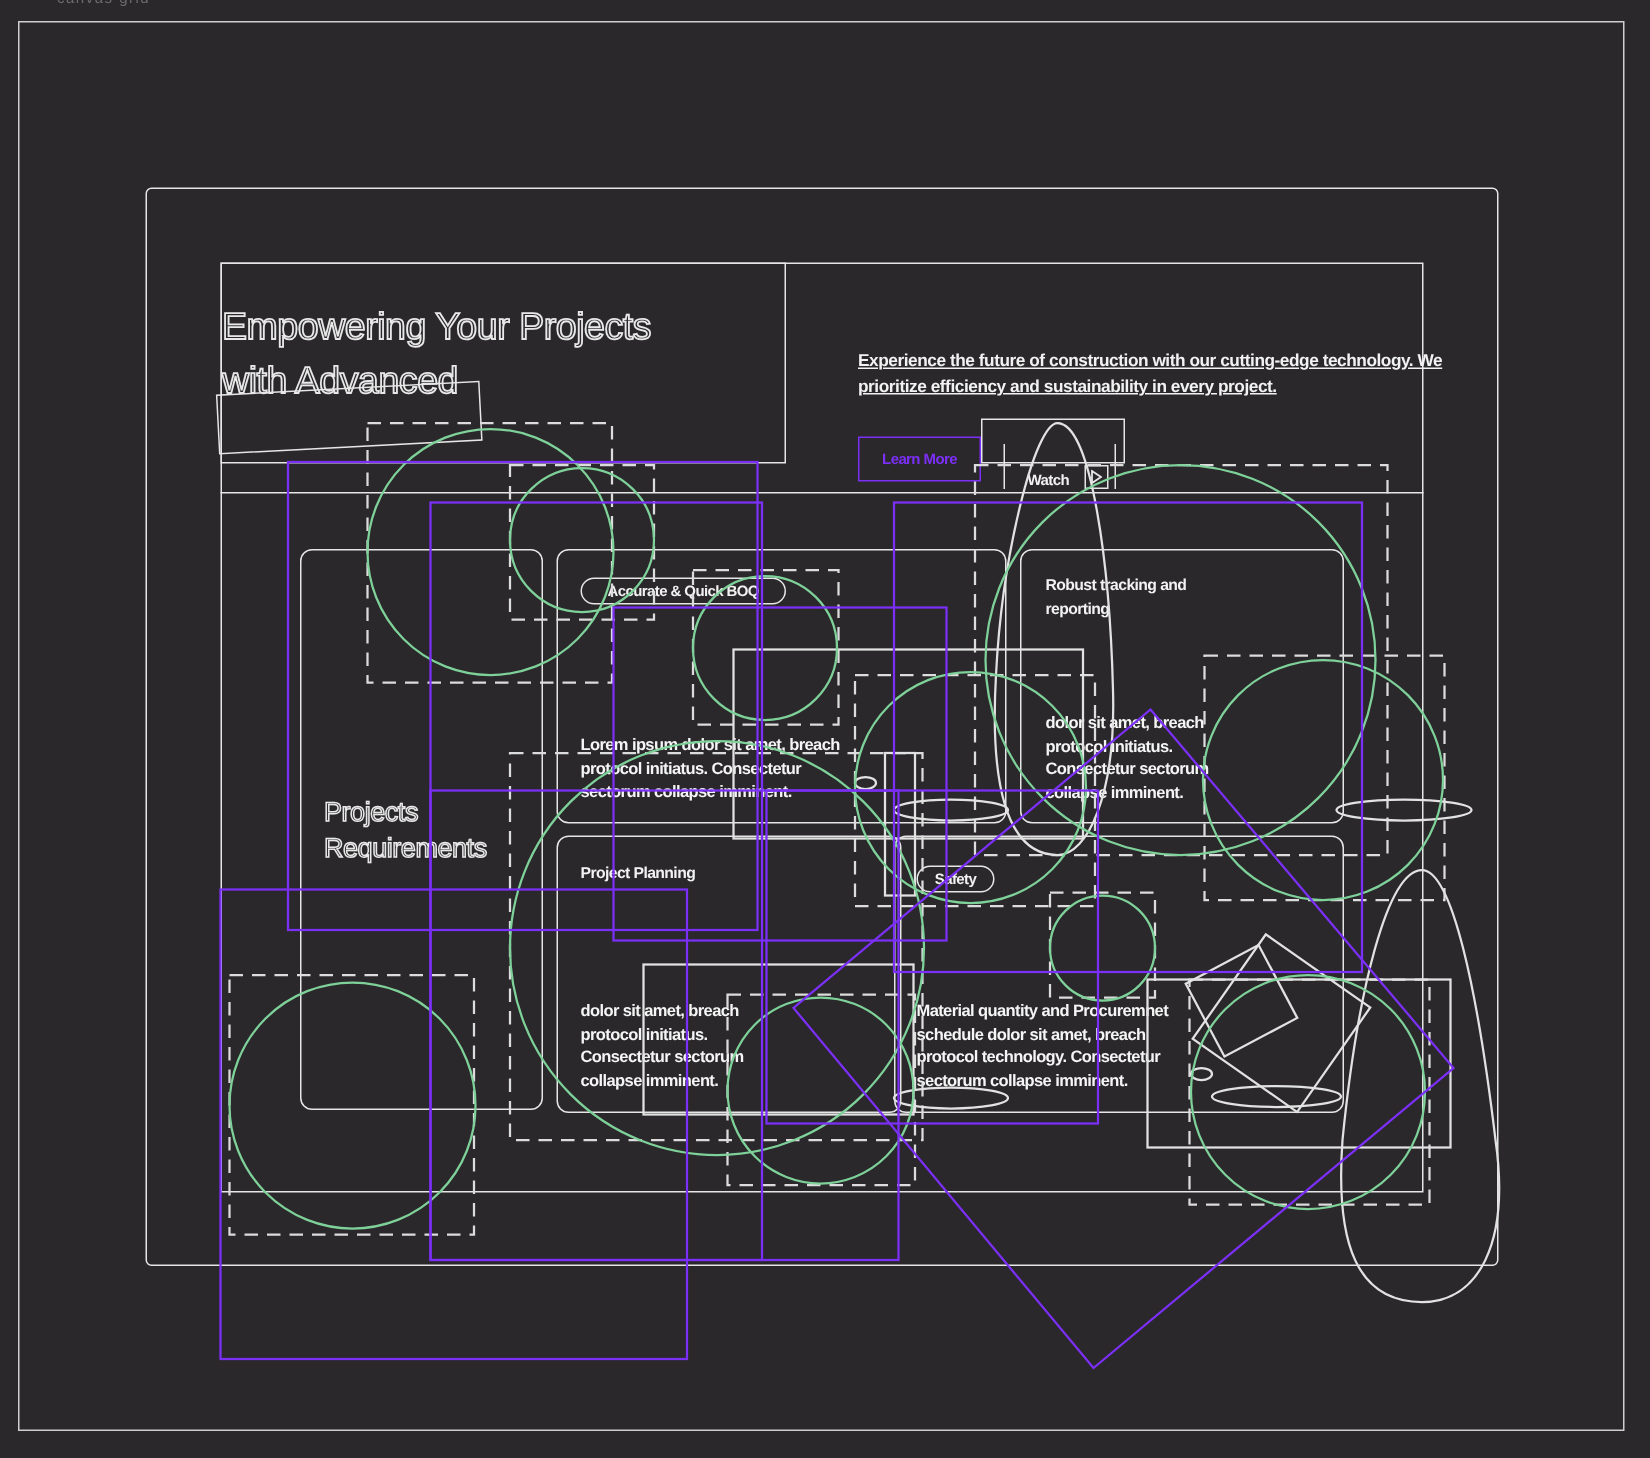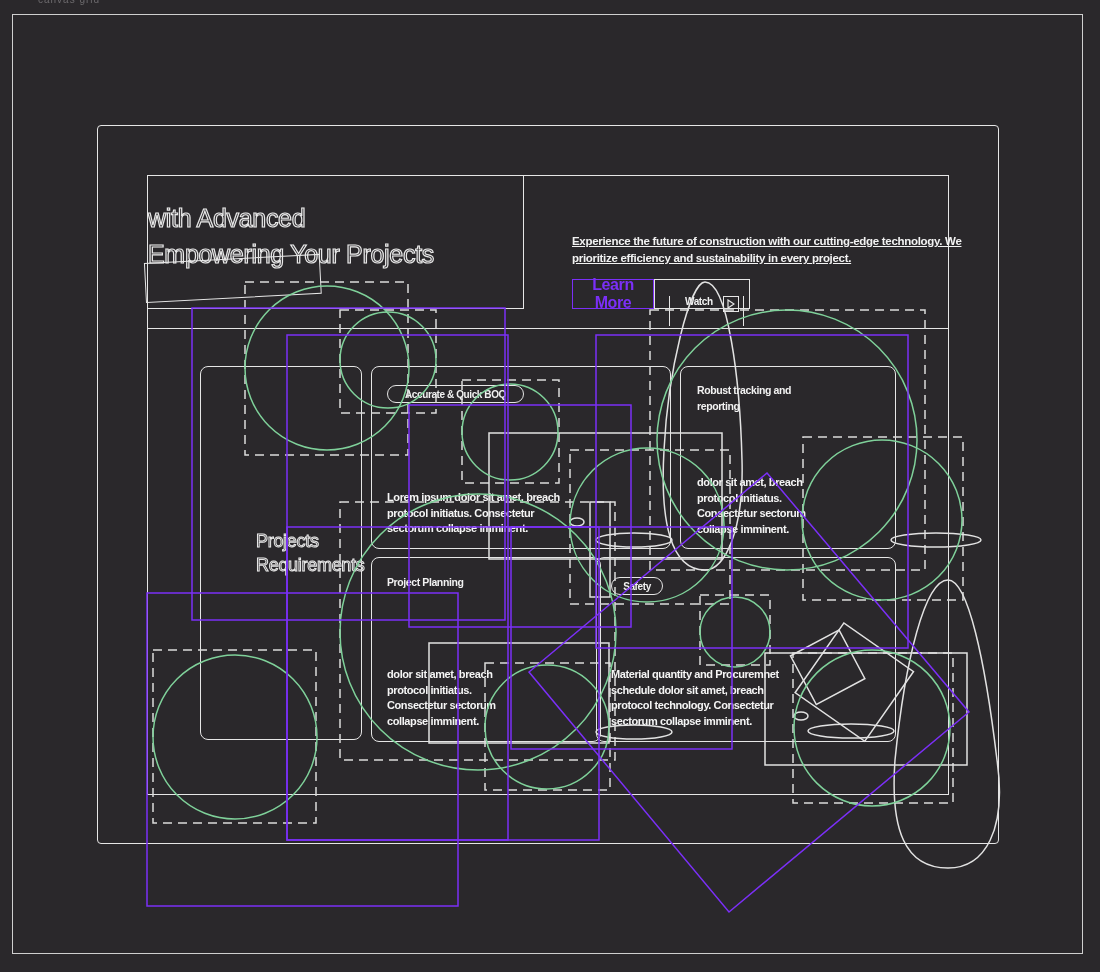--- a/index.html
+++ b/index.html
@@ -42,54 +42,54 @@
     position: absolute; left: 146px; top: 263px; width: 176px; height: 40px;
     border: 1.5px solid #e6e6e6; transform: rotate(-3deg); transform-origin: left bottom;
     box-sizing: border-box;
   }
   .hero-desc {
     position: absolute; left: 572px; top: 233px; width: 390px;
     font-size: 11.5px; line-height: 17px; font-weight: bold;
     color: #f2f2f2; letter-spacing: -0.3px; text-decoration: underline;
   }
   .btn-learn {
-    position: absolute; left: 572px; top: 279px; width: 82px; height: 30px;
+    position: absolute; left: 572px; top: 291px; width: 82px; height: 30px;
     border: 1.5px solid #7b2ff7; box-sizing: border-box;
-    color: #7b2ff7; font-size: 16px; font-weight: bold; letter-spacing: -0.4px;
+    color: #7b2ff7; font-size: 10px; font-weight: bold; letter-spacing: -0.4px;
     display: flex; align-items: center; justify-content: center;
     background: transparent;
   }
   .btn-watch-wrap {
     position: absolute; left: 654px; top: 279px; width: 96px; height: 30px;
     border: 1.5px solid #e6e6e6; box-sizing: border-box;
   }
   .btn-watch {
     position: absolute; left: 669px; top: 296px; width: 75px; height: 30px;
     border-left: 1.5px solid #e6e6e6; border-right: 1.5px solid #e6e6e6; box-sizing: border-box;
     color: #f2f2f2; font-size: 10px; font-weight: bold; letter-spacing: -0.4px;
-    display: flex; align-items: flex-start; padding-left: 15px; gap: 10px;
+    display: flex; align-items: flex-end; padding-left: 15px; gap: 10px;
   }
   .play-icon {
     width: 16px; height: 16px; border: 1.5px solid #e6e6e6; box-sizing: border-box;
     display: inline-flex; align-items: center; justify-content: center;
   }
   .play-icon svg { display: block; }
   .card {
     position: absolute; border: 1.5px solid #e6e6e6; border-radius: 8px;
     box-sizing: border-box;
   }
   .card-projects { left: 200px; top: 366px; width: 162px; height: 374px; }
   .card-boq      { left: 371px; top: 366px; width: 300px; height: 183px; }
   .card-robust   { left: 680px; top: 366px; width: 216px; height: 183px; }
   .card-planning { left: 371px; top: 557px; width: 230px; height: 185px; }
   .card-safety   { left: 596px; top: 557px; width: 300px; height: 185px; }
   .projects-title {
     position: absolute; left: 216px; top: 529px; width: 150px;
     font-size: 18px; line-height: 24px; color: #2a282b;
-    -webkit-text-stroke: 1px #e8e8e8; letter-spacing: -0.3px; margin-left: 40px;
+    -webkit-text-stroke: 1px #e8e8e8; letter-spacing: -0.3px;
   }
   .pill {
     position: absolute; height: 18px; border: 1.5px solid #e6e6e6; border-radius: 10px;
     box-sizing: border-box; font-size: 10px; font-weight: bold; color: #f2f2f2;
     display: flex; align-items: center; justify-content: center; letter-spacing: -0.4px;
     padding: 0 8px; white-space: nowrap;
   }
   .pill-boq { left: 387px; top: 385px; width: 137px; }
   .pill-safety { left: 611px; top: 577px; width: 52px; }
   .card-label {
@@ -111,22 +111,22 @@
 
 <div class="top-faint">canvas grid</div>
 
 <div class="frame-outer"></div>
 <div class="frame-inner"></div>
 <div class="section"></div>
 <div class="hero-left"></div>
 <div class="hero-divider"></div>
 
 <h1 class="hero-title">
+  <span class="hero-title-line">Empowering Your Projects</span>
   <span class="hero-title-line">with Advanced</span>
-  <span class="hero-title-line">Empowering Your Projects</span>
 </h1>
 <div class="tech-box"></div>
 
 <p class="hero-desc" style="margin:0">Experience the future of construction with our cutting-edge technology. We prioritize efficiency and sustainability in every project.</p>
 
 <div class="btn-watch-wrap"></div>
 <button class="btn-learn">Learn More</button>
 <div class="btn-watch">
   <span>Watch</span>
   <span class="play-icon">

